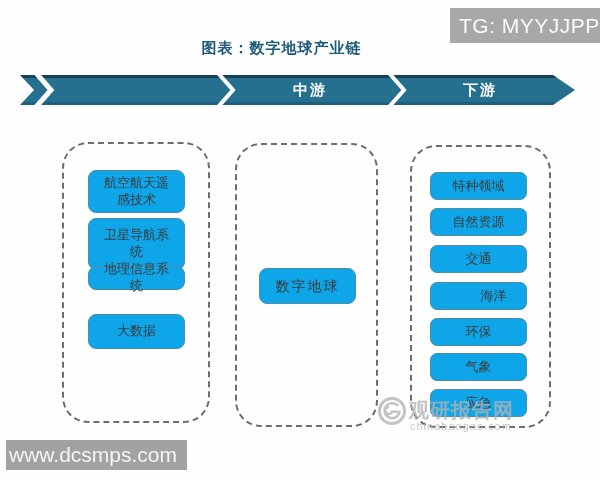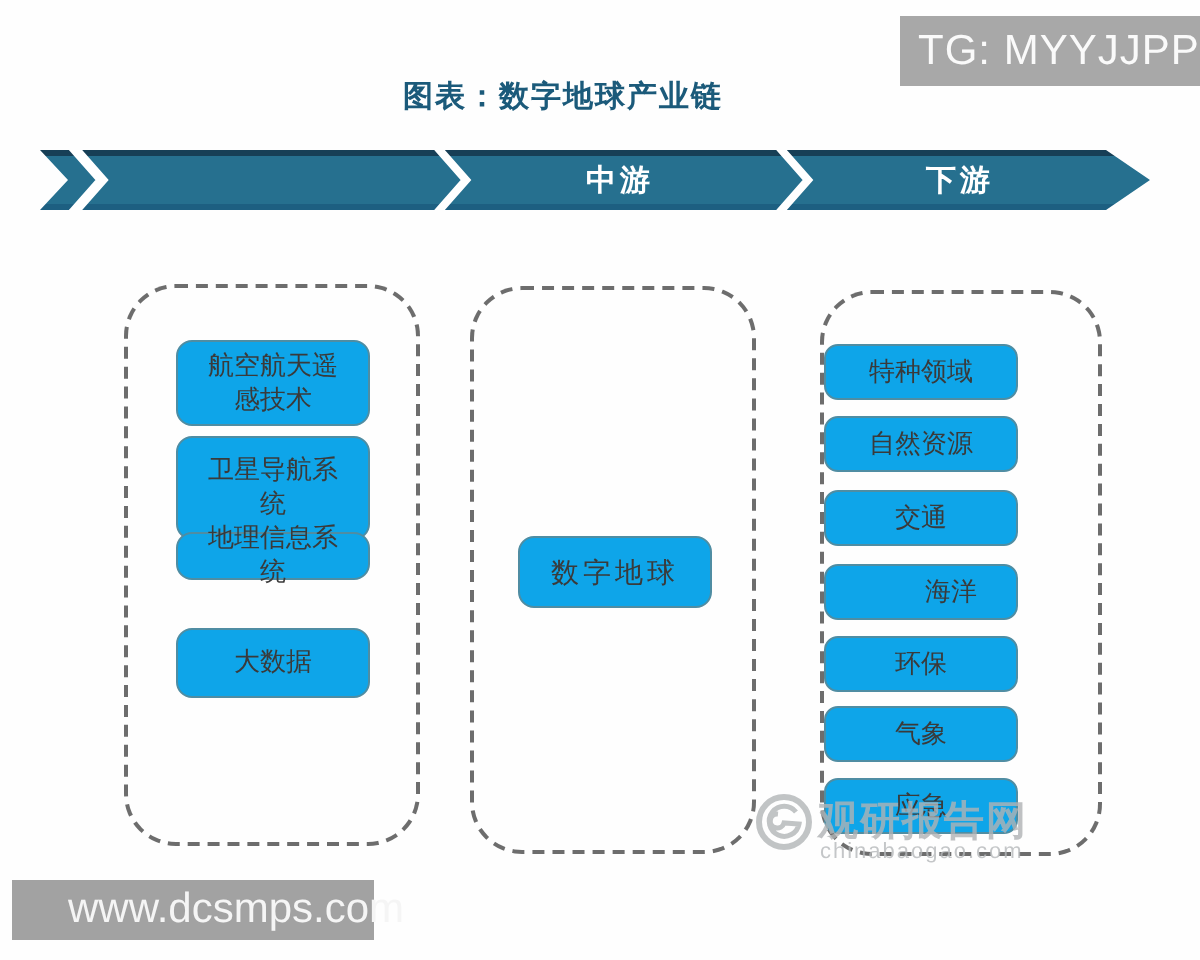--- a/index.html
+++ b/index.html
@@ -66,21 +66,21 @@
     text-align: center; font-size: 13px; color: #3a3a3a; line-height: 1.3;
     padding: 0 10px; word-break: break-all;
   }
   .node.u { left: 88px; width: 97px; }
   .node.u1 { top: 170px; height: 43px; }
   .node.u2 { top: 218px; height: 52px; }
   .node.u3 { top: 266px; height: 24px; }
   .node.u4 { top: 314px; height: 35px; }
   .node.u5 { top: 362px; height: 34px; }
   .node.m1 { left: 259px; top: 268px; width: 97px; height: 36px; font-size: 14px; letter-spacing: 2px; }
-  .node.d { left: 412px; width: 97px; height: 28px; border-radius: 7px; }
+  .node.d { left: 430px; width: 97px; height: 28px; border-radius: 7px; }
   .node.d1 { top: 172px; }
   .node.d2 { top: 208px; }
   .node.d3 { top: 245px; }
   .node.d4 { top: 282px; padding-left: 40px; }
   .node.d5 { top: 318px; }
   .node.d6 { top: 353px; }
   .node.d7 { top: 389px; }
 
   
   .brand-wm { position: absolute; left: 376px; top: 394px; opacity: 0.8; pointer-events: none; }
@@ -92,21 +92,21 @@
   }
   .brand-wm .brand-domain {
     position: absolute; left: 34px; top: 26px; width: 100px;
     font-size: 11px; color: #b6b9bb; letter-spacing: 1px; white-space: nowrap;
   }
 
   
   .site-bar {
     position: absolute; left: 6px; top: 440px; width: 181px; height: 30px;
     background: #a2a2a2; color: #f5f5f5; font-size: 21px;
-    display: flex; align-items: center; padding-left: 28px;
+    display: flex; align-items: center; padding-left: 3px;
   }
 </style>
 </head>
 <body>
 
 <div class="canvas">
 
   <div class="tg-badge">
     <span>TG: MYYJJPP</span>
   </div>

